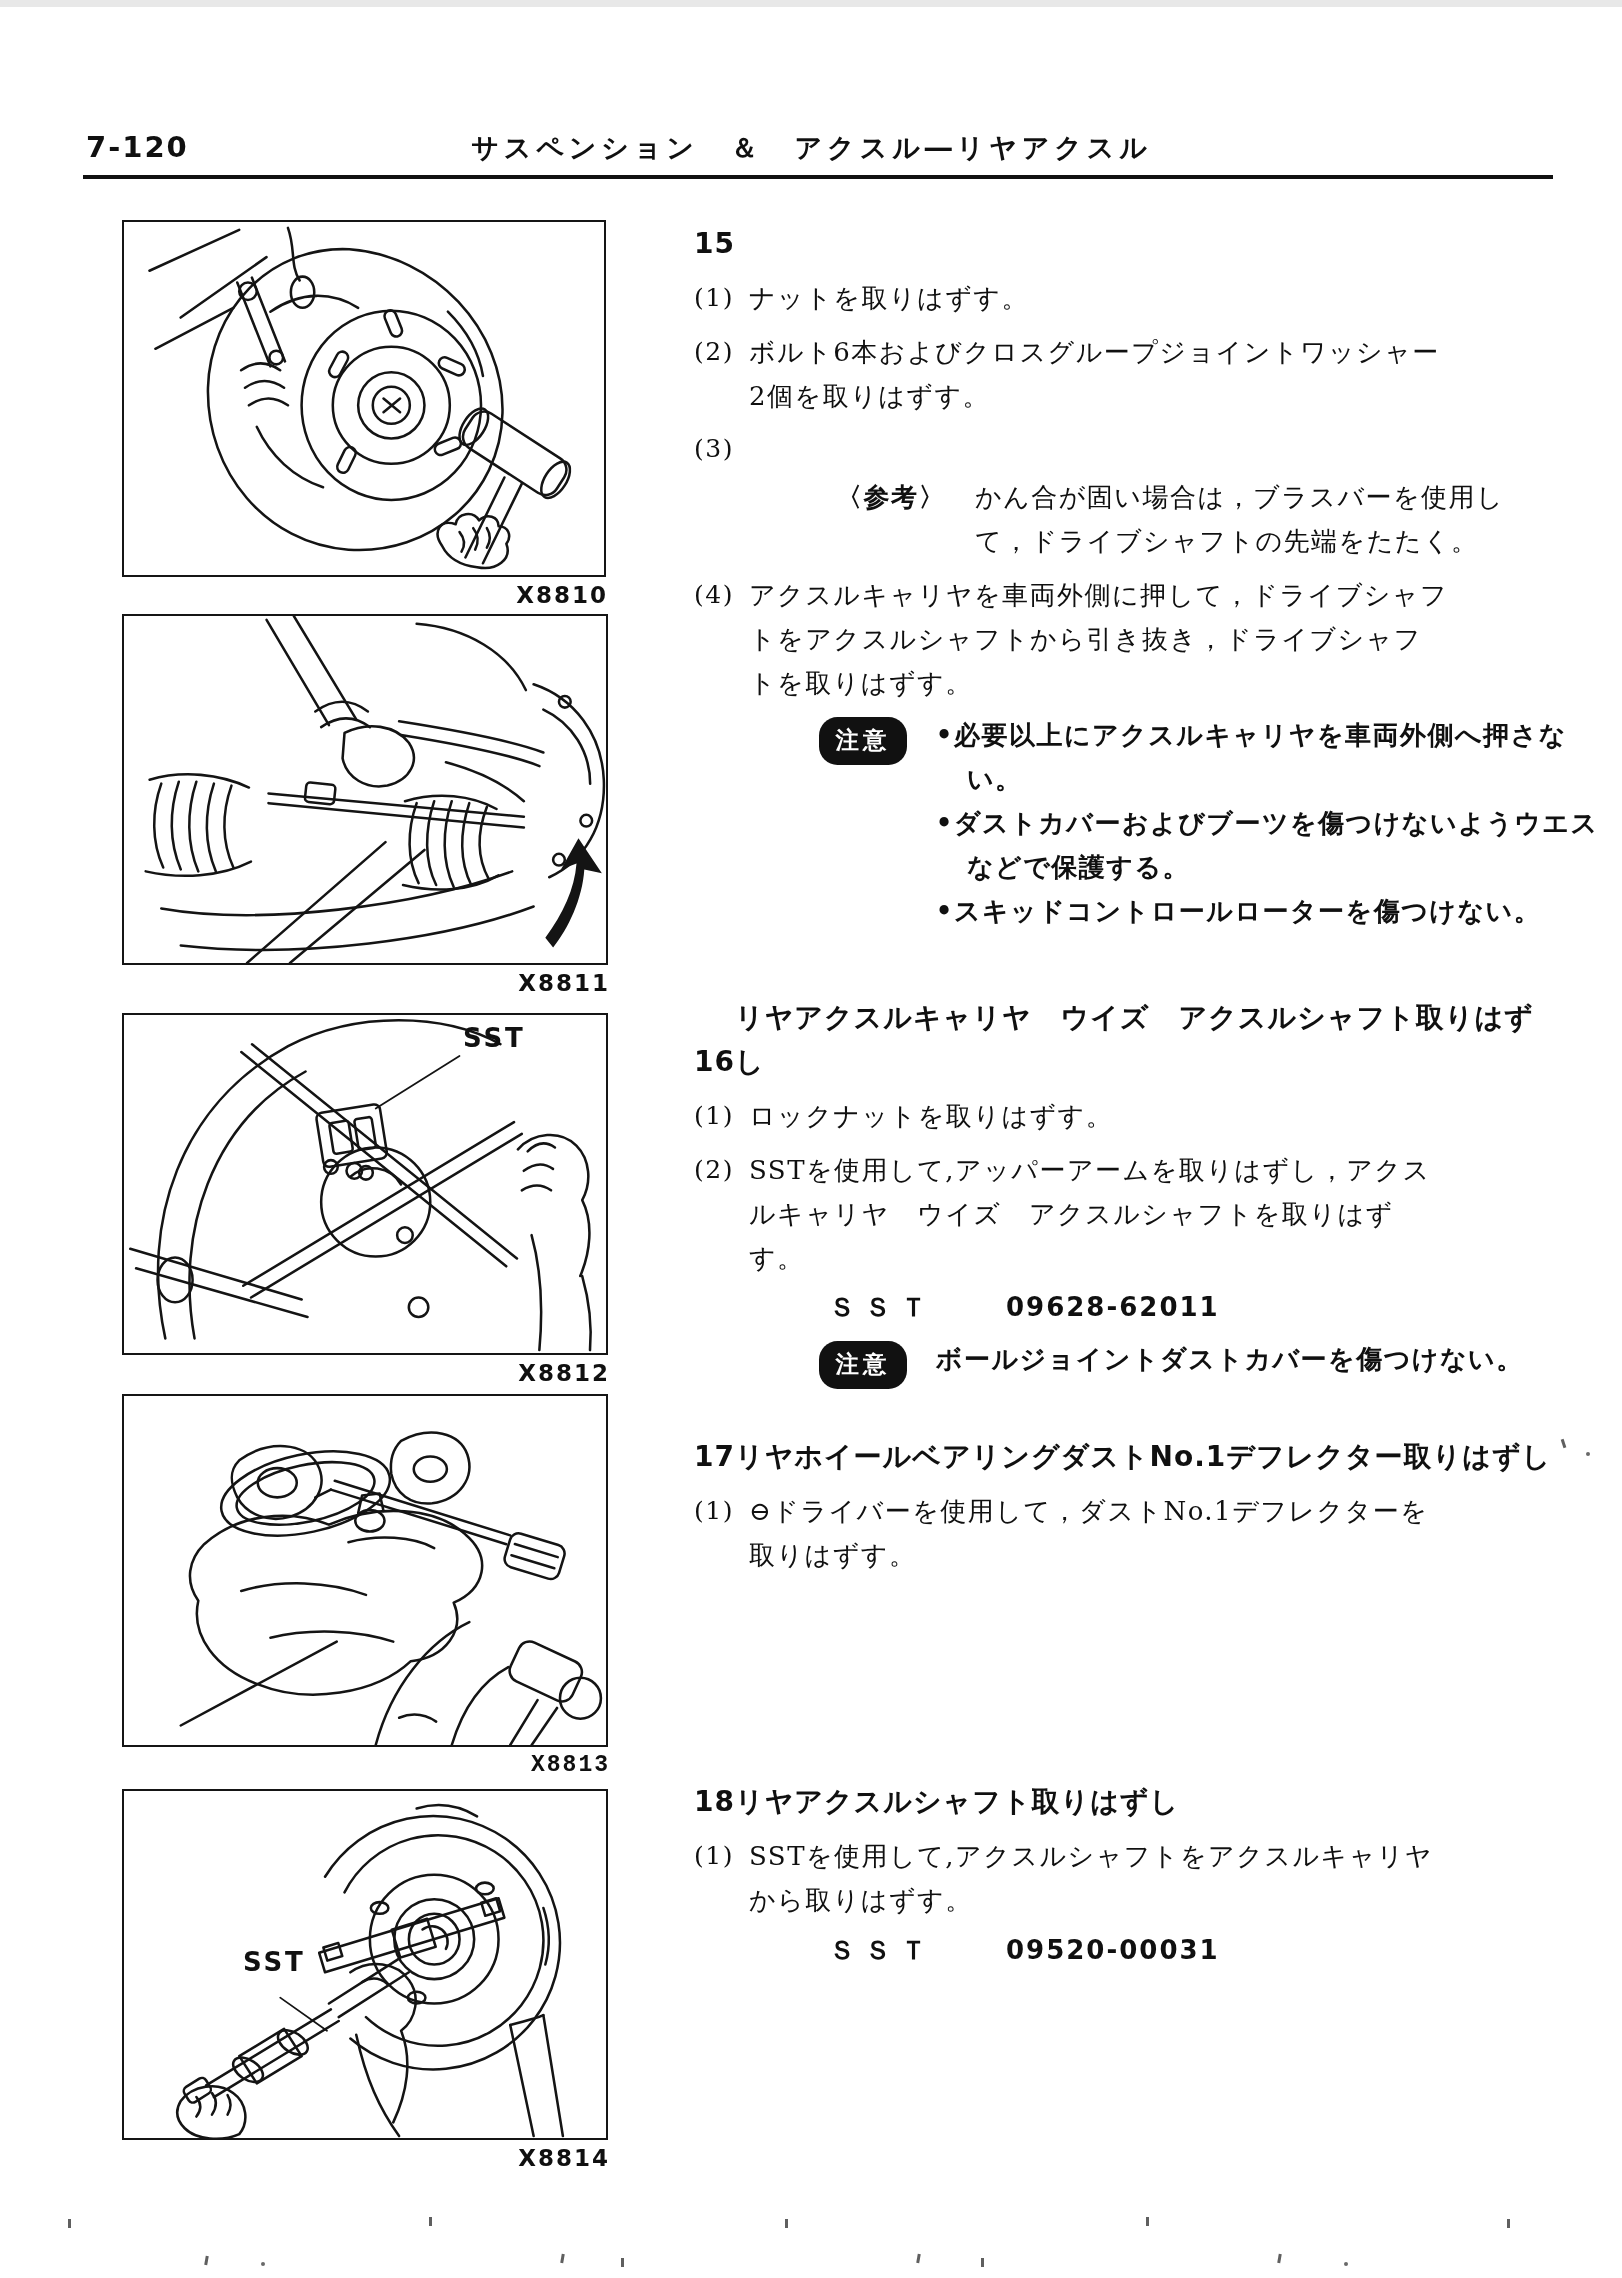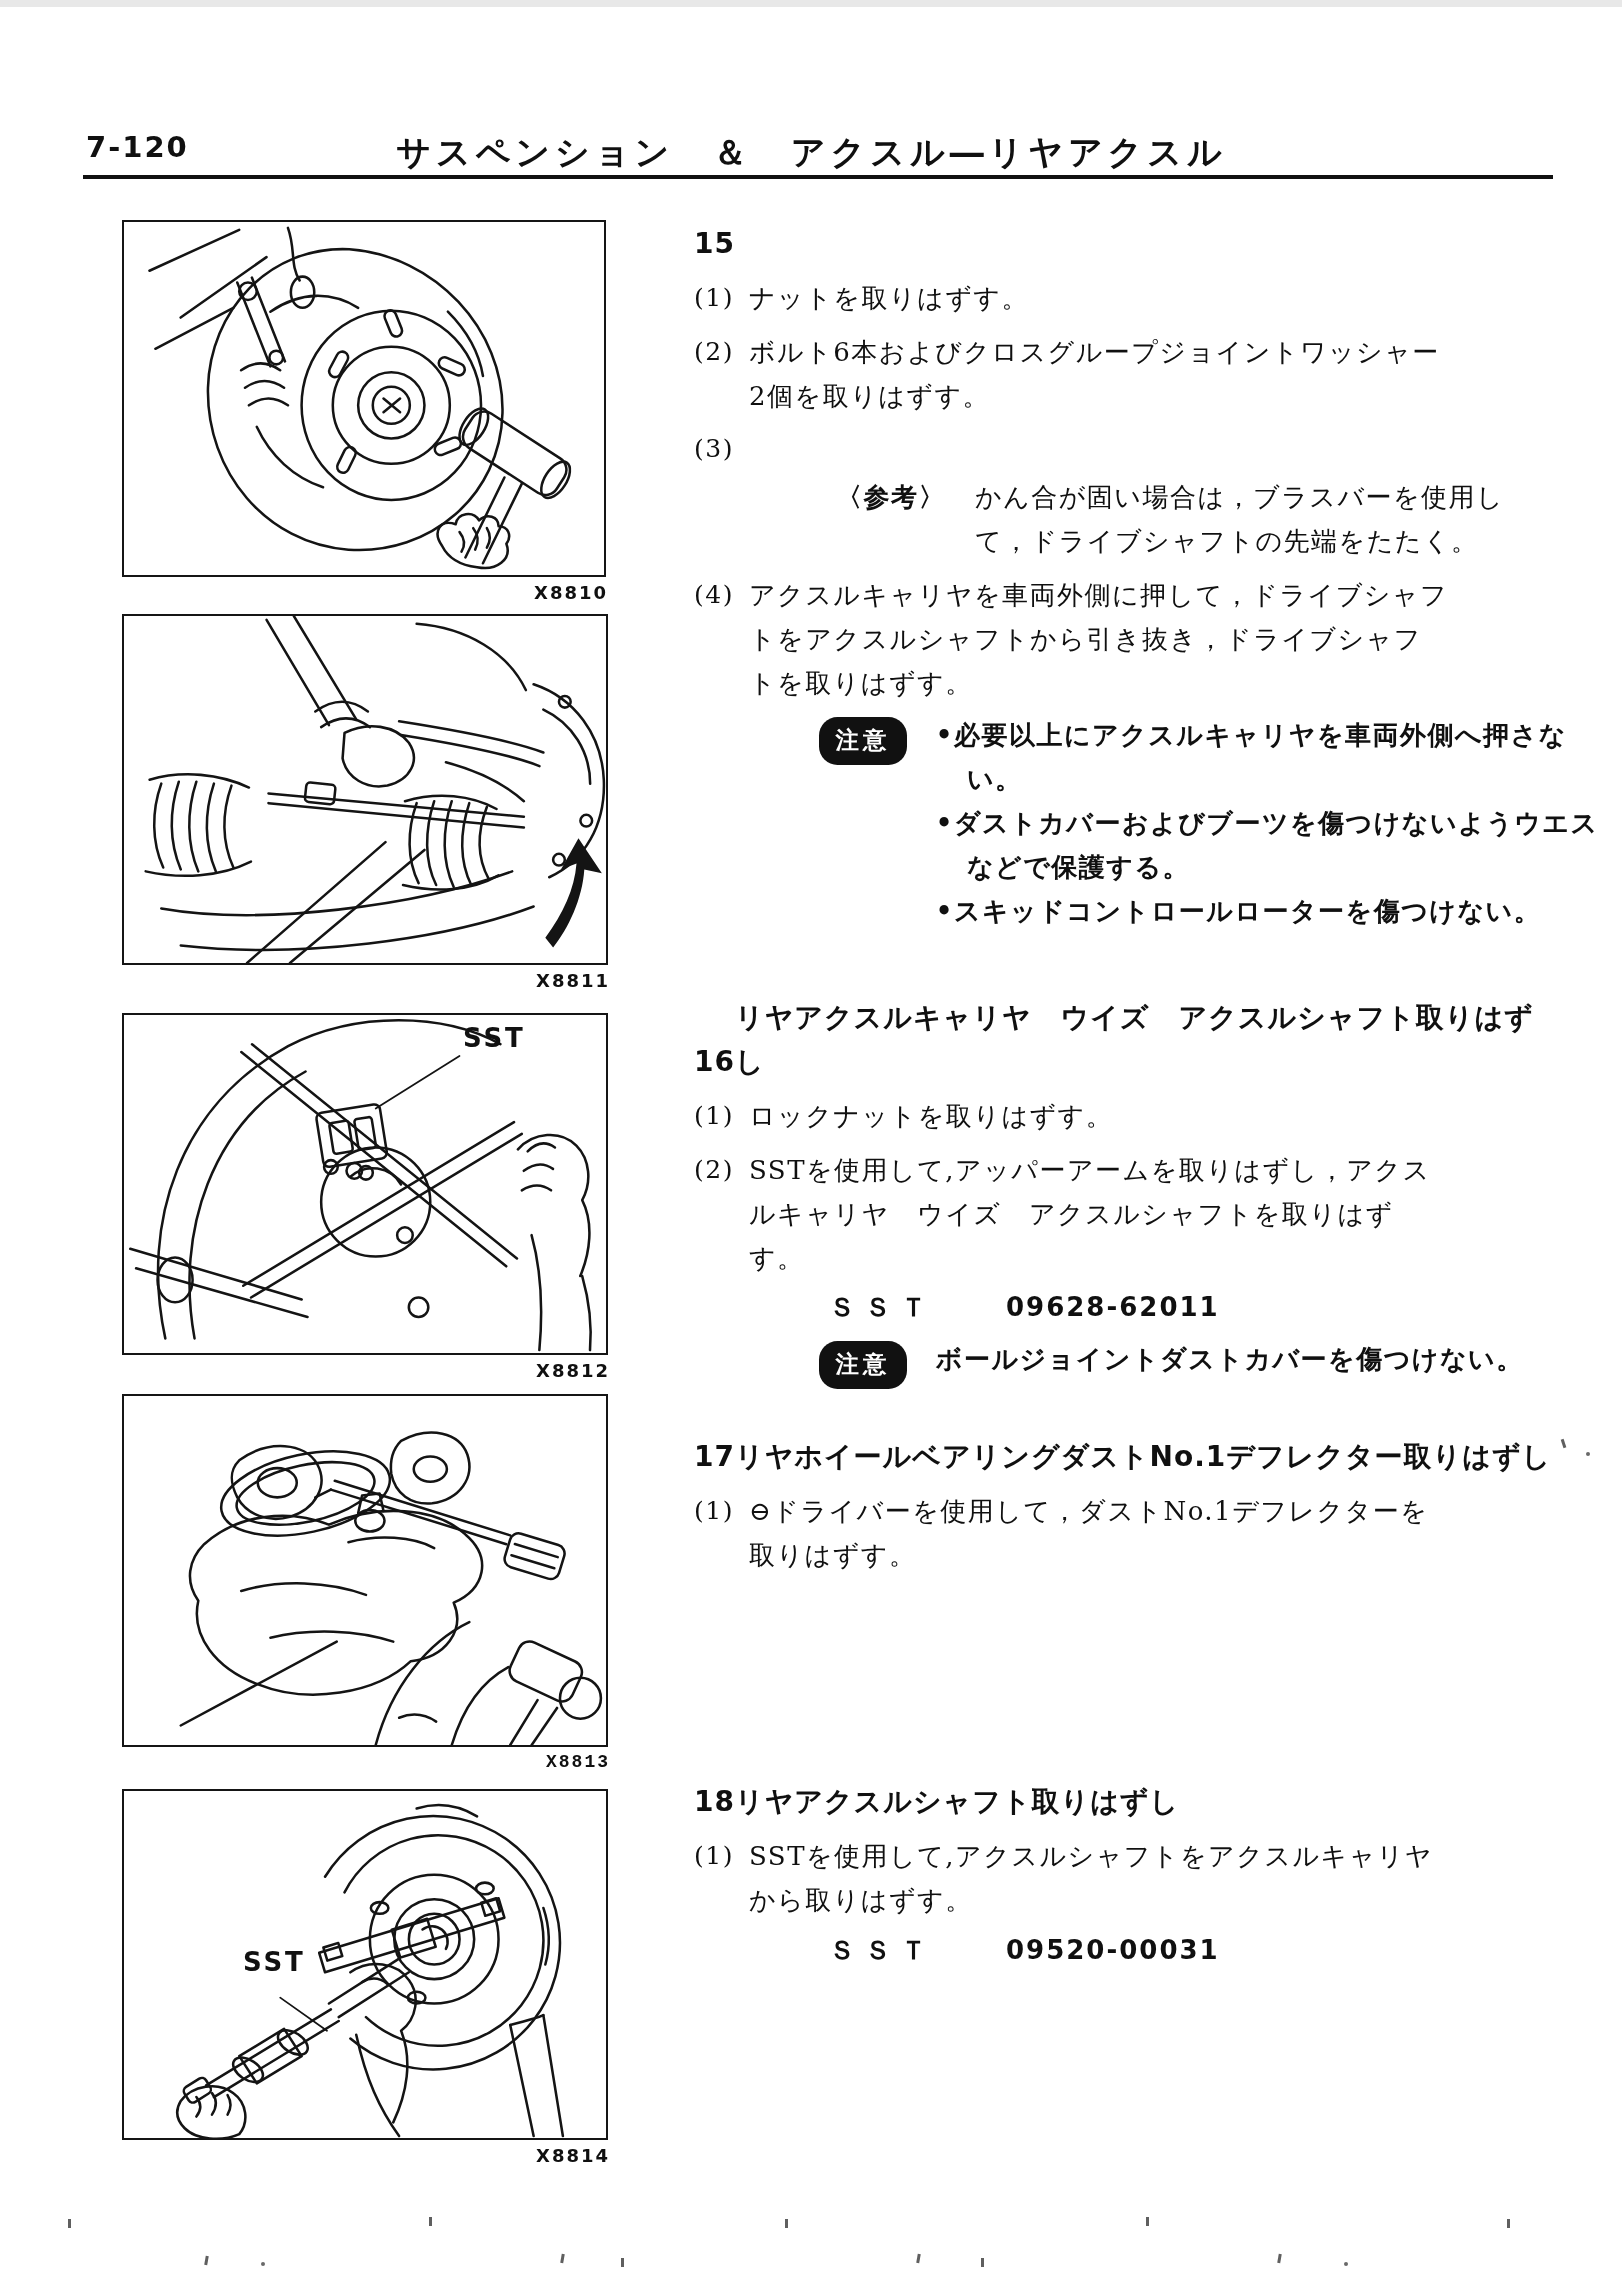--- a/index.html
+++ b/index.html
@@ -1,28 +1,28 @@
 <!DOCTYPE html>
 <html><head>
 <meta charset="utf-8">
 <style>
   html,body{margin:0;padding:0;background:#e8e8e8;}
   .page{position:relative;width:1623px;height:2278px;background:#ffffff;color:#101010;
         font-family:"DejaVu Sans","Liberation Sans",sans-serif;overflow:hidden;margin-top:7px;}
   
   .page-number{position:absolute;left:86px;top:123px;font-size:29px;font-weight:700;letter-spacing:2px;}
   .header-title{position:absolute;left:0;top:123px;width:1623px;text-align:center;
-                font-size:34px;font-weight:700;letter-spacing:4.9px;}
+                font-size:27px;font-weight:700;letter-spacing:4.9px;}
   .header-rule{position:absolute;left:83px;top:168px;width:1470px;height:3.9px;background:#111;}
   
   .figwrap{position:absolute;}
   .figbox{border:2.9px solid #151515;background:#fff;}
   .figbox svg{display:block;}
   .figbox svg *{fill:none;stroke:#141414;stroke-width:2.6;stroke-linecap:round;stroke-linejoin:round;}
-  .figlabel{margin-top:4.9px;text-align:right;font-size:18px;font-weight:700;letter-spacing:2px;}
+  .figlabel{margin-top:4.9px;text-align:right;font-size:23px;font-weight:700;letter-spacing:2px;}
   .fig-callout{position:absolute;font-size:26px;font-weight:700;letter-spacing:2.9px;color:#111;}
   
   .sec{position:absolute;left:694px;width:863px;font-size:26px;line-height:44px;letter-spacing:1.5px;}
   .sec-head{display:flex;font-weight:700;font-size:28px;letter-spacing:1px;margin-bottom:7.8px;align-items:flex-end;}
   .sec-title{margin:0;font-size:28px;font-weight:700;}
   .step{display:flex;margin-top:9.8px;}
   .step-num{flex:none;width:55px;font-size:25px;font-family:"DejaVu Serif","Liberation Serif",serif;}
   .step-text{margin:0;width:700px;font-family:"DejaVu Serif","Liberation Serif",serif;}
   .ref-row{display:flex;margin-left:142px;margin-top:3.9px;}
   .ref-label{flex:none;margin-right:29px;font-weight:700;font-family:"DejaVu Serif","Liberation Serif",serif;}

